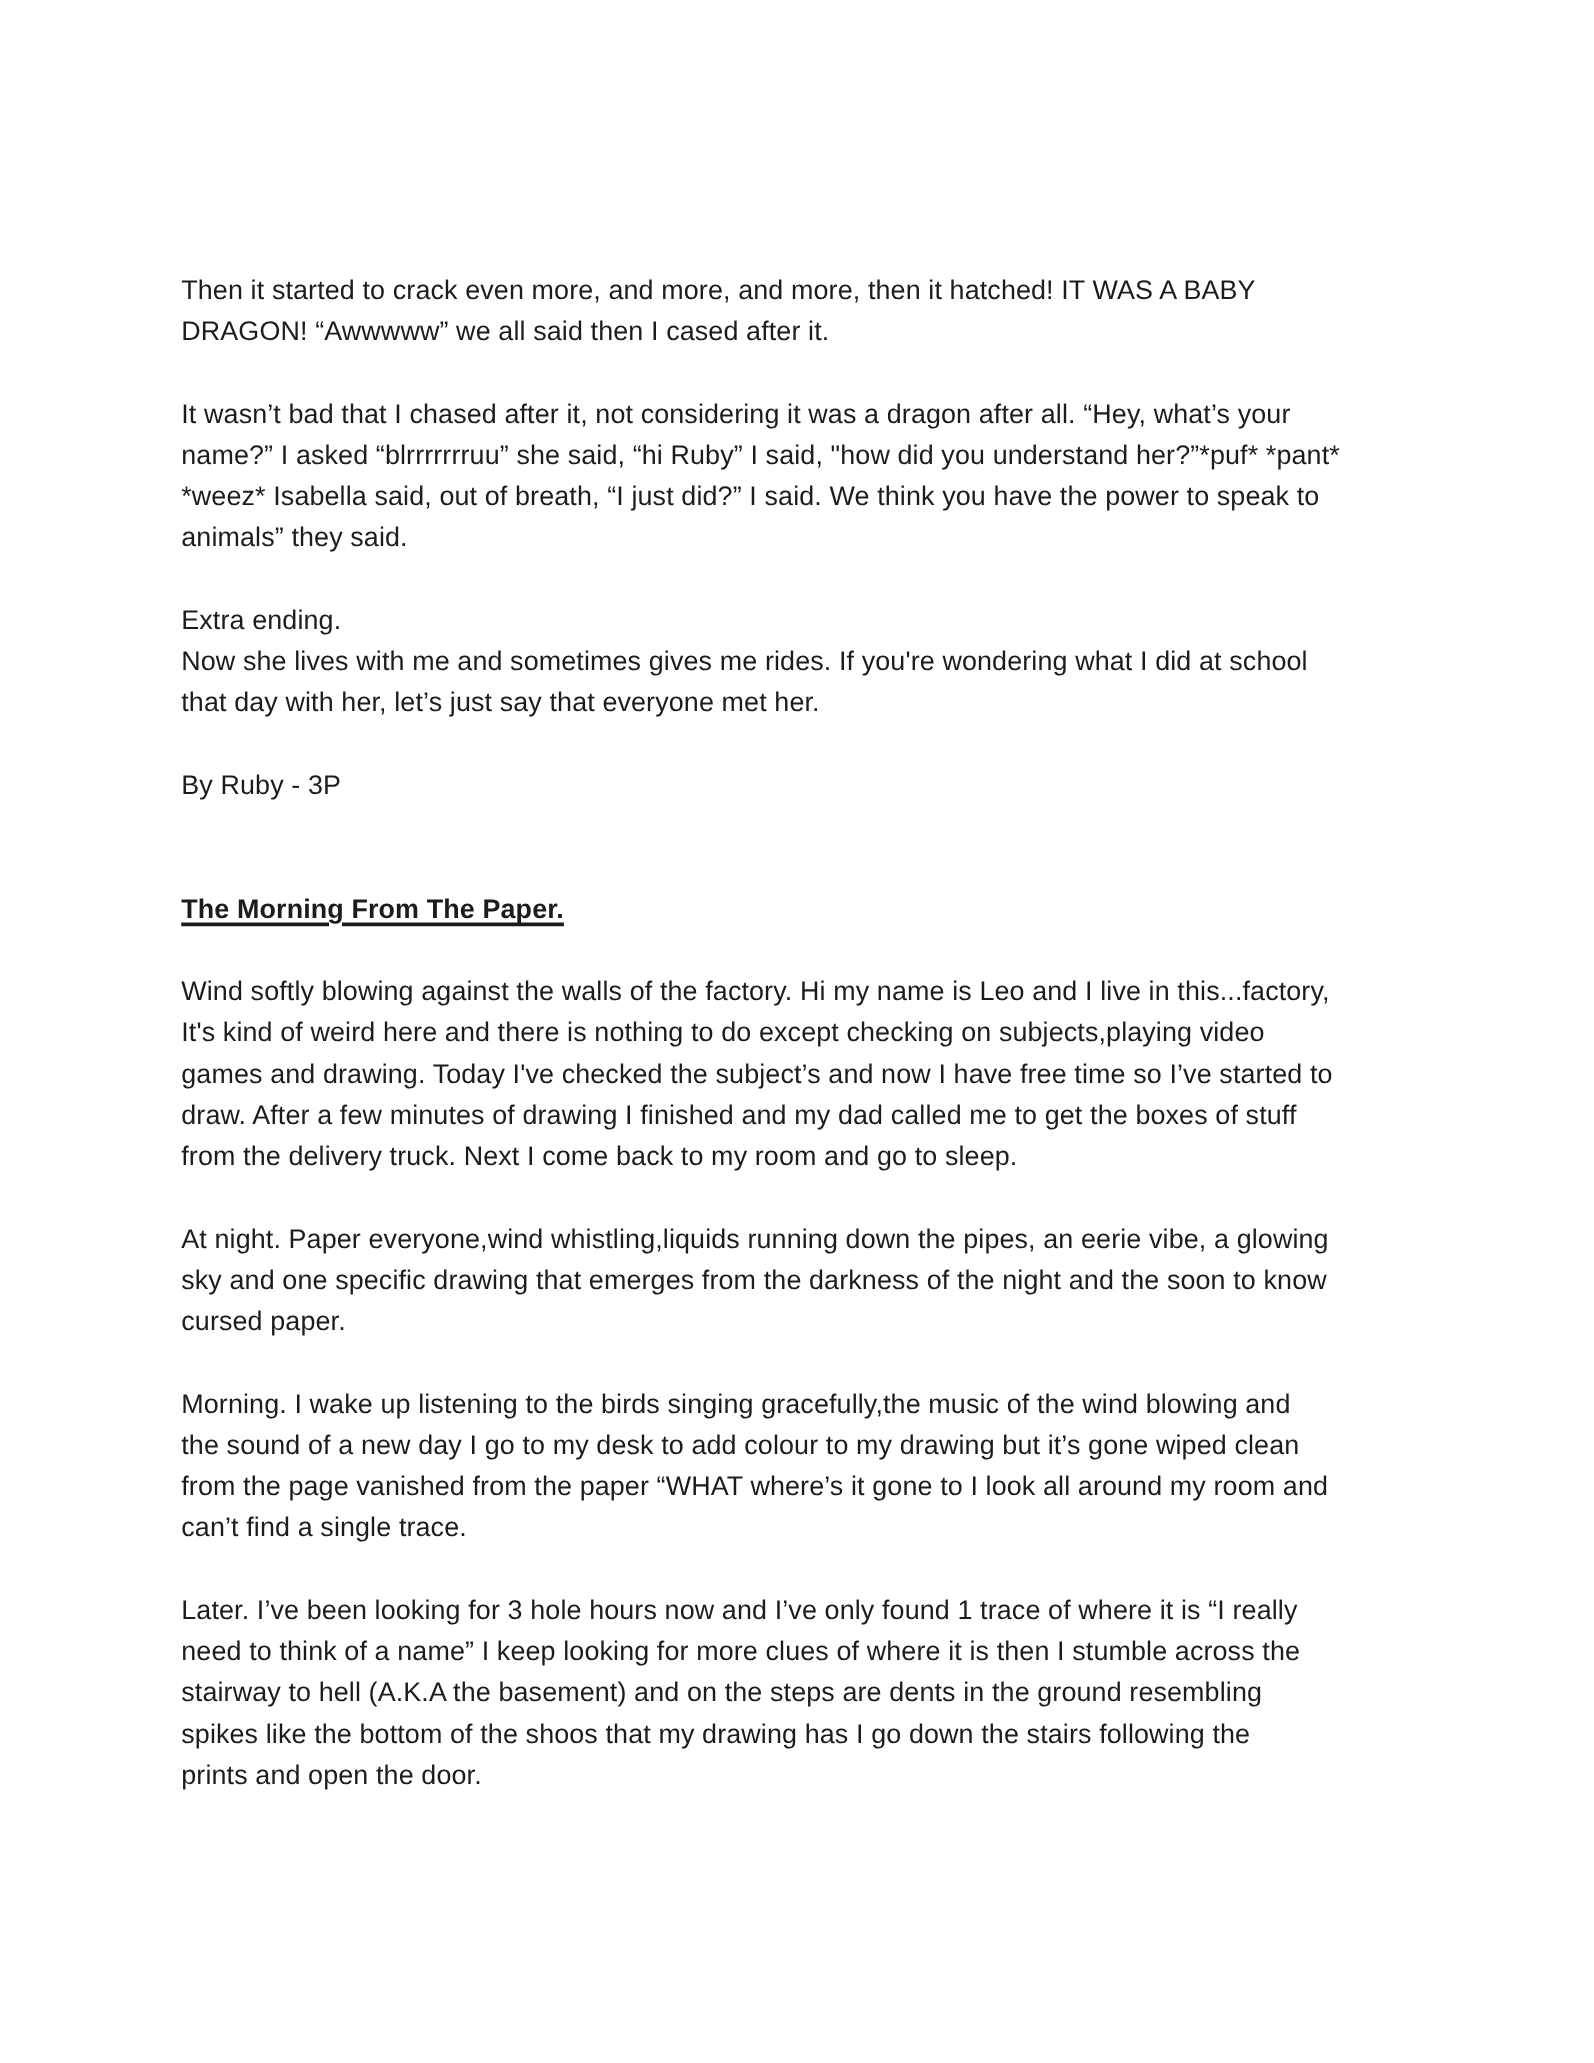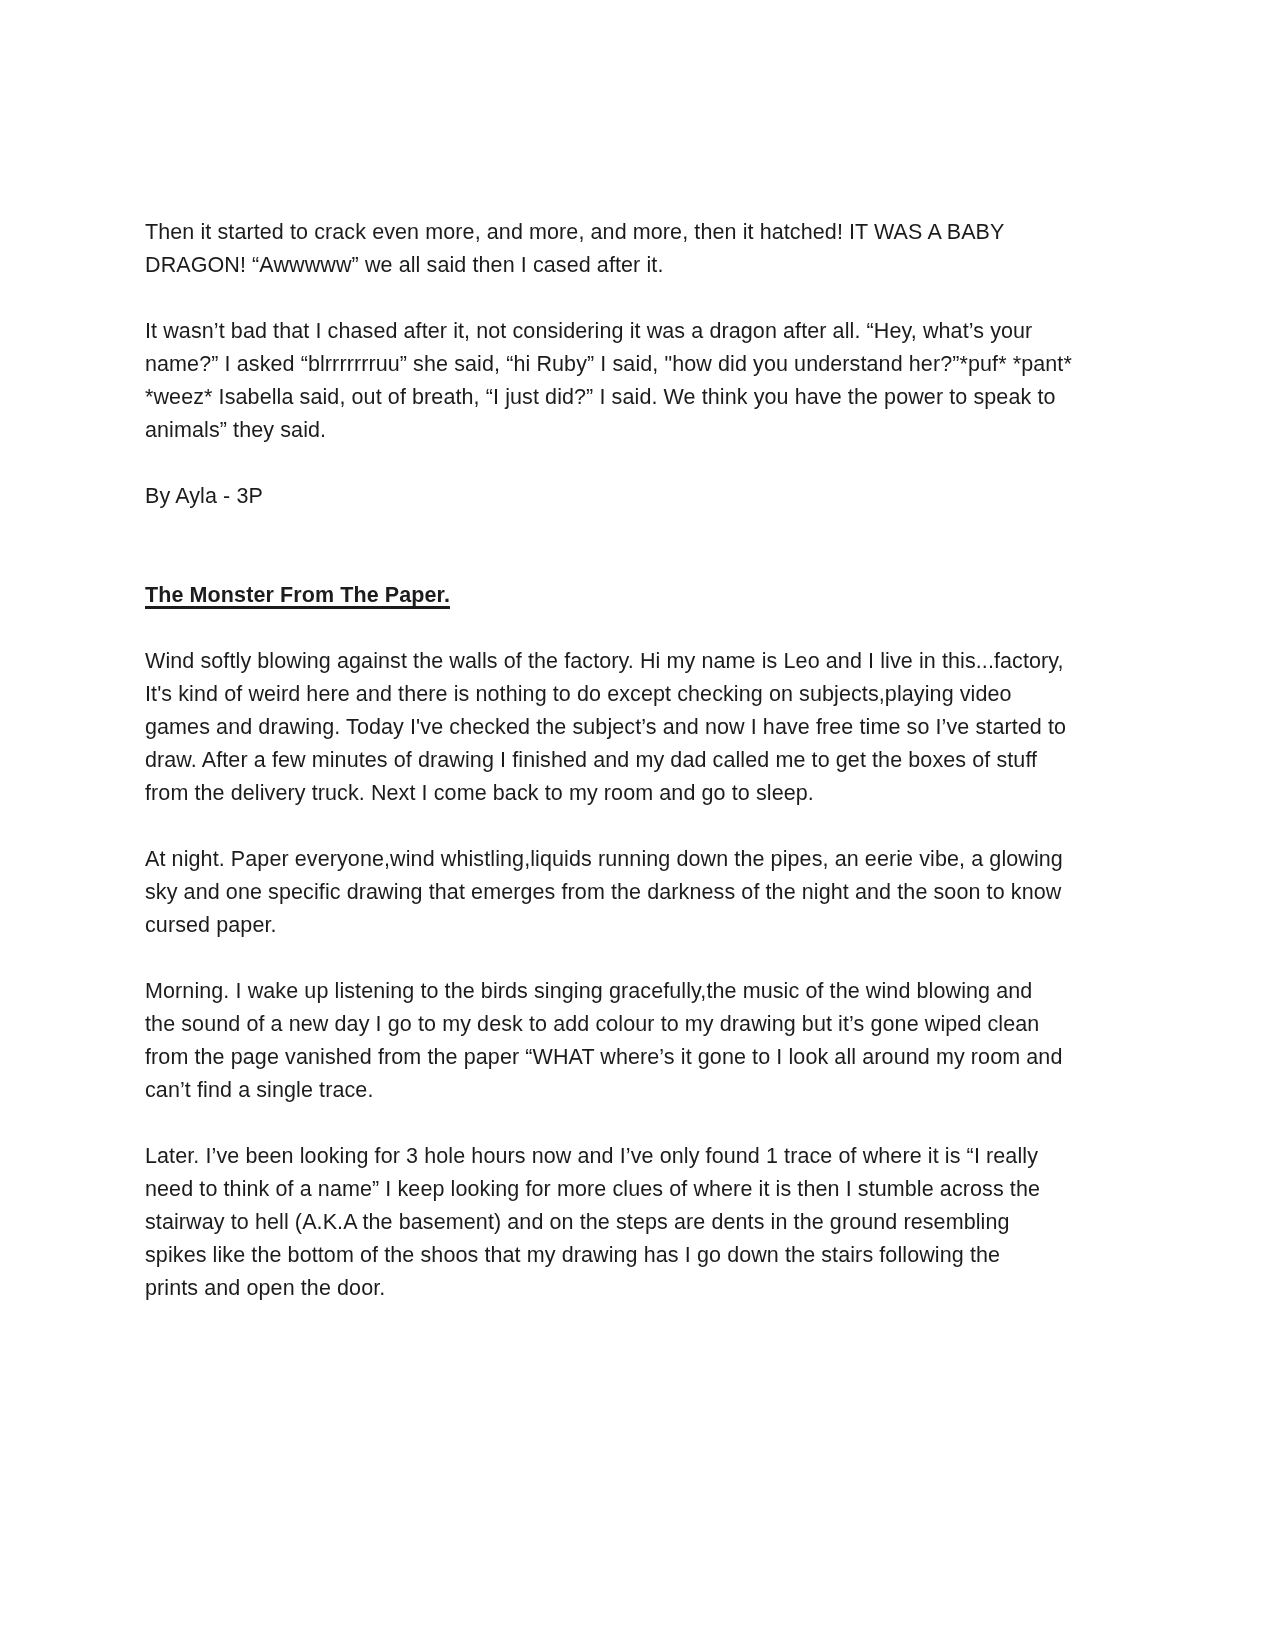--- a/index.html
+++ b/index.html
@@ -44,22 +44,25 @@
 <body>
 
 <div class="page">
   <div class="content">
     <p class="block">Then it started to crack even more, and more, and more, then it hatched! IT WAS A BABY
 DRAGON! “Awwwww” we all said then I cased after it.</p>
     <p class="block">It wasn’t bad that I chased after it, not considering it was a dragon after all. “Hey, what’s your
 name?” I asked “blrrrrrrruu” she said, “hi Ruby” I said, "how did you understand her?”*puf* *pant*
 *weez* Isabella said, out of breath, “I just did?” I said. We think you have the power to speak to
 animals” they said.</p>
-    <p class="block byline">By Ayla - 3P</p>
-    <h2 class="block story-title" style="font-size:21.5px;">The Monster From The Paper.</h2>
+    <p class="block">Extra ending.
+Now she lives with me and sometimes gives me rides. If you're wondering what I did at school
+that day with her, let’s just say that everyone met her.</p>
+    <p class="block byline">By Ruby - 3P</p>
+    <h2 class="block story-title" style="font-size:21.5px;">The Morning From The Paper.</h2>
     <p class="block">Wind softly blowing against the walls of the factory. Hi my name is Leo and I live in this...factory,
 It's kind of weird here and there is nothing to do except checking on subjects,playing video
 games and drawing. Today I've checked the subject’s and now I have free time so I’ve started to
 draw. After a few minutes of drawing I finished and my dad called me to get the boxes of stuff
 from the delivery truck. Next I come back to my room and go to sleep.</p>
     <p class="block">At night. Paper everyone,wind whistling,liquids running down the pipes, an eerie vibe, a glowing
 sky and one specific drawing that emerges from the darkness of the night and the soon to know
 cursed paper.</p>
     <p class="block">Morning. I wake up listening to the birds singing gracefully,the music of the wind blowing and
 the sound of a new day I go to my desk to add colour to my drawing but it’s gone wiped clean

